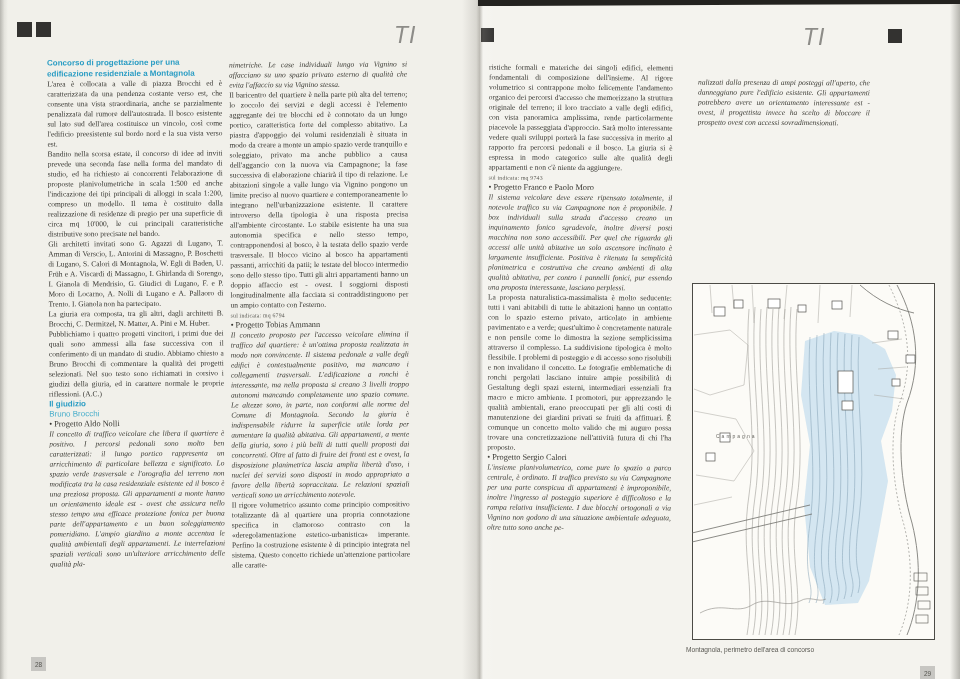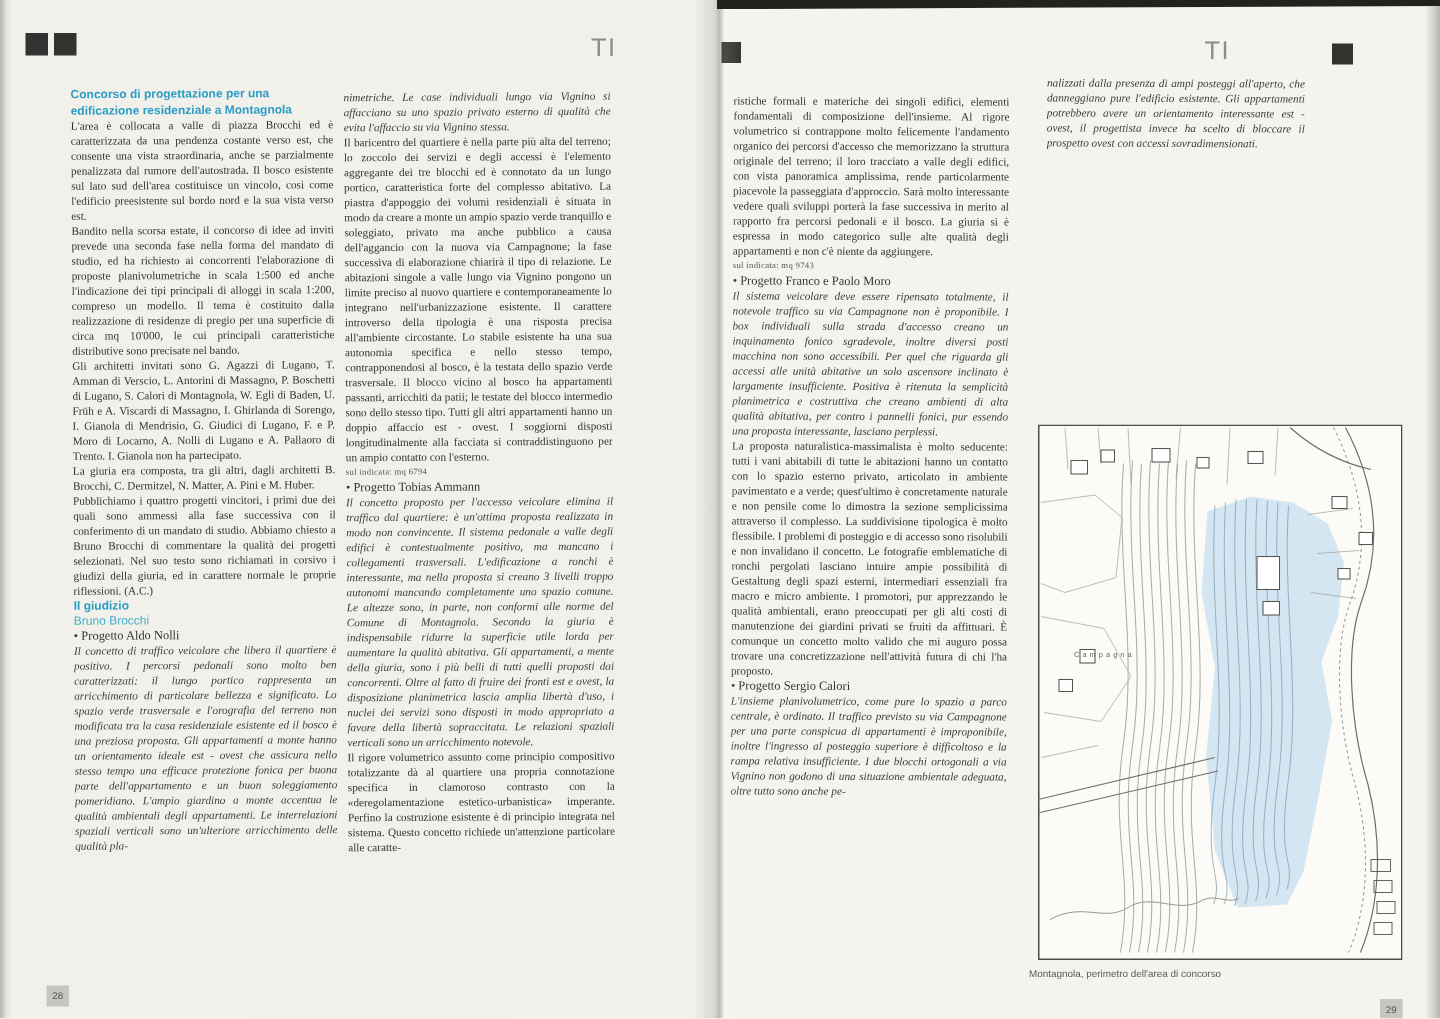--- a/index.html
+++ b/index.html
@@ -17,21 +17,21 @@
                  background:linear-gradient(to right, rgba(70,65,55,0) 0%, rgba(70,65,55,.14) 42%,
                  rgba(70,65,55,.30) 52%, rgba(255,255,255,.12) 62%, rgba(70,65,55,0) 100%); }
   .edge-right  { position:absolute; left:950px; top:0; width:10px; height:679px;
                  background:linear-gradient(to left,#b5b4ae, rgba(181,180,174,0)); }
   .top-band    { position:absolute; left:478px; top:-3px; width:486px; height:8px;
                  background:#23221f; transform:rotate(-0.25deg); }
 
   .sq { position:absolute; width:15px; height:15px; background:#333230; }
 
   .logo-ti { position:absolute; font-family:"Liberation Sans", sans-serif;
-             font-size:17px; letter-spacing:1px; color:#8d8c88; }
+             font-size:23px; letter-spacing:1px; color:#8d8c88;font-style:italic; }
 
   .col { position:absolute; text-align:justify; color:#35342f;
          font-size:7.5px; line-height:10px; overflow:hidden; }
   .col p { margin:0; }
   .rom    { font-style:normal; }
   .ital   { font-style:italic; color:#3d3c36; }
   .head-blue { font-family:"Liberation Sans", sans-serif; font-weight:bold;
                font-size:8px; line-height:10.5px; color:#2b9dc4; margin:0 0 9px 0; text-align:left; }
   .judge-head   { font-family:"Liberation Sans", sans-serif; font-weight:bold; font-size:8px;
                   line-height:10px; color:#2b9dc4; margin:13px 0 0 0; text-align:left; }
@@ -98,21 +98,21 @@
   <div class="col tilt-r" style="left:489px; top:63px; width:184px; height:580px;">
     <p class="rom">ristiche formali e materiche dei singoli edifici, elementi fondamentali di composizione dell'insieme. Al rigore volumetrico si contrappone molto felicemente l'andamento organico dei percorsi d'accesso che memorizzano la struttura originale del terreno; il loro tracciato a valle degli edifici, con vista panoramica amplissima, rende particolarmente piacevole la passeggiata d'approccio. Sarà molto interessante vedere quali sviluppi porterà la fase successiva in merito al rapporto fra percorsi pedonali e il bosco. La giuria si è espressa in modo categorico sulle alte qualità degli appartamenti e non c'è niente da aggiungere.</p>
     <p class="note">sul indicata: mq 9743</p>
     <p class="proj">• Progetto Franco e Paolo Moro</p>
     <p class="ital">Il sistema veicolare deve essere ripensato totalmente, il notevole traffico su via Campagnone non è proponibile. I box individuali sulla strada d'accesso creano un inquinamento fonico sgradevole, inoltre diversi posti macchina non sono accessibili. Per quel che riguarda gli accessi alle unità abitative un solo ascensore inclinato è largamente insufficiente. Positiva è ritenuta la semplicità planimetrica e costruttiva che creano ambienti di alta qualità abitativa, per contro i pannelli fonici, pur essendo una proposta interessante, lasciano perplessi.</p>
     <p class="rom">La proposta naturalistica-massimalista è molto seducente: tutti i vani abitabili di tutte le abitazioni hanno un contatto con lo spazio esterno privato, articolato in ambiente pavimentato e a verde; quest'ultimo è concretamente naturale e non pensile come lo dimostra la sezione semplicissima attraverso il complesso. La suddivisione tipologica è molto flessibile. I problemi di posteggio e di accesso sono risolubili e non invalidano il concetto. Le fotografie emblematiche di ronchi pergolati lasciano intuire ampie possibilità di Gestaltung degli spazi esterni, intermediari essenziali fra macro e micro ambiente. I promotori, pur apprezzando le qualità ambientali, erano preoccupati per gli alti costi di manutenzione dei giardini privati se fruiti da affittuari. È comunque un concetto molto valido che mi auguro possa trovare una concretizzazione nell'attività futura di chi l'ha proposto.</p>
     <p class="proj">• Progetto Sergio Calori</p>
     <p class="ital">L'insieme planivolumetrico, come pure lo spazio a parco centrale, è ordinato. Il traffico previsto su via Campagnone per una parte conspicua di appartamenti è improponibile, inoltre l'ingresso al posteggio superiore è difficoltoso e la rampa relativa insufficiente. I due blocchi ortogonali a via Vignino non godono di una situazione ambientale adeguata, oltre tutto sono anche pe-</p>
   </div>
 
-  <div class="col tilt-r" style="left:698px; top:51px; width:172px; height:200px;">
+  <div class="col tilt-r" style="left:698px; top:78px; width:172px; height:200px;">
     <p class="ital">nalizzati dalla presenza di ampi posteggi all'aperto, che danneggiano pure l'edificio esistente. Gli appartamenti potrebbero avere un orientamento interessante est - ovest, il progettista invece ha scelto di bloccare il prospetto ovest con accessi sovradimensionati.</p>
   </div>
 
   <div class="map-frame">
     <svg viewBox="0 0 243 357" width="243" height="357">
       <rect x="0.5" y="0.5" width="242" height="356" fill="#fcfbf7" stroke="#4c4b46" stroke-width="1"></rect>
 
       <polygon points="113,58 142,48 170,52 193,66 204,92 200,128 189,158 196,198 187,248 177,298 166,320 133,322 118,284 112,222 118,162 109,112" fill="#cfe3ef" opacity="0.9"></polygon>
 
       <g stroke="#8e8d87" stroke-width="0.5" fill="none">

